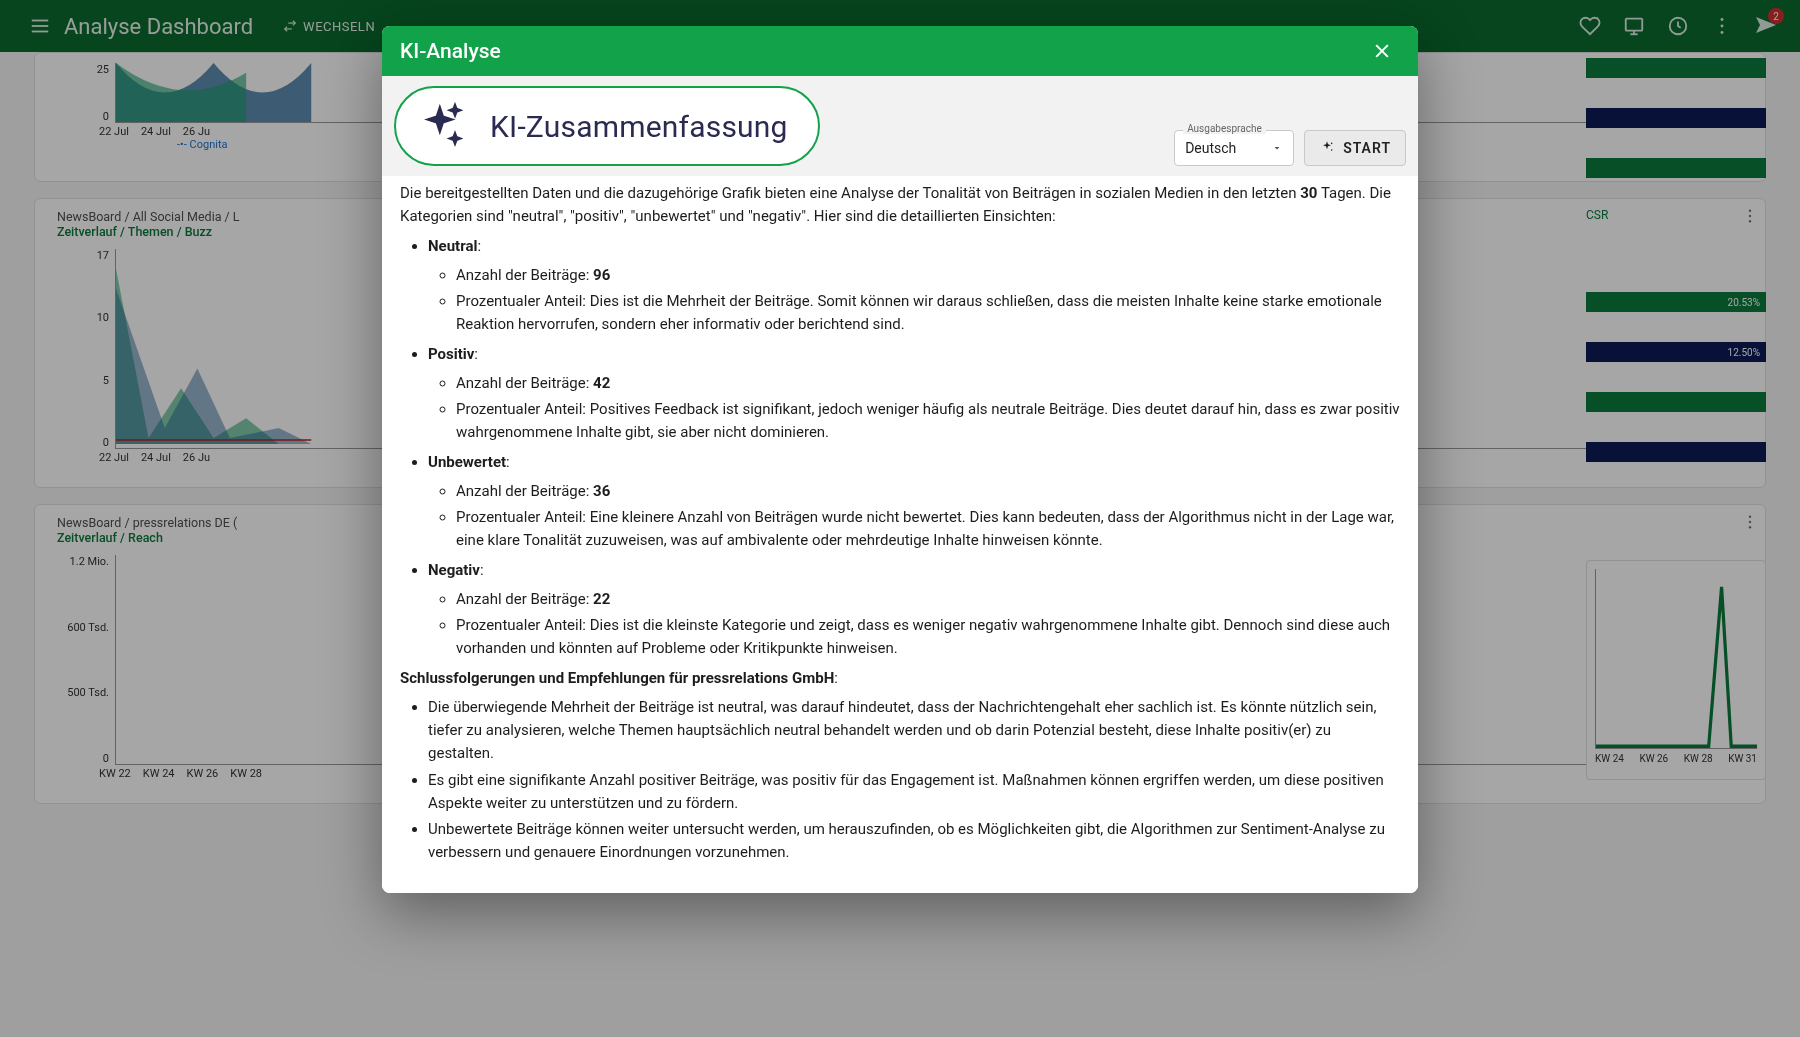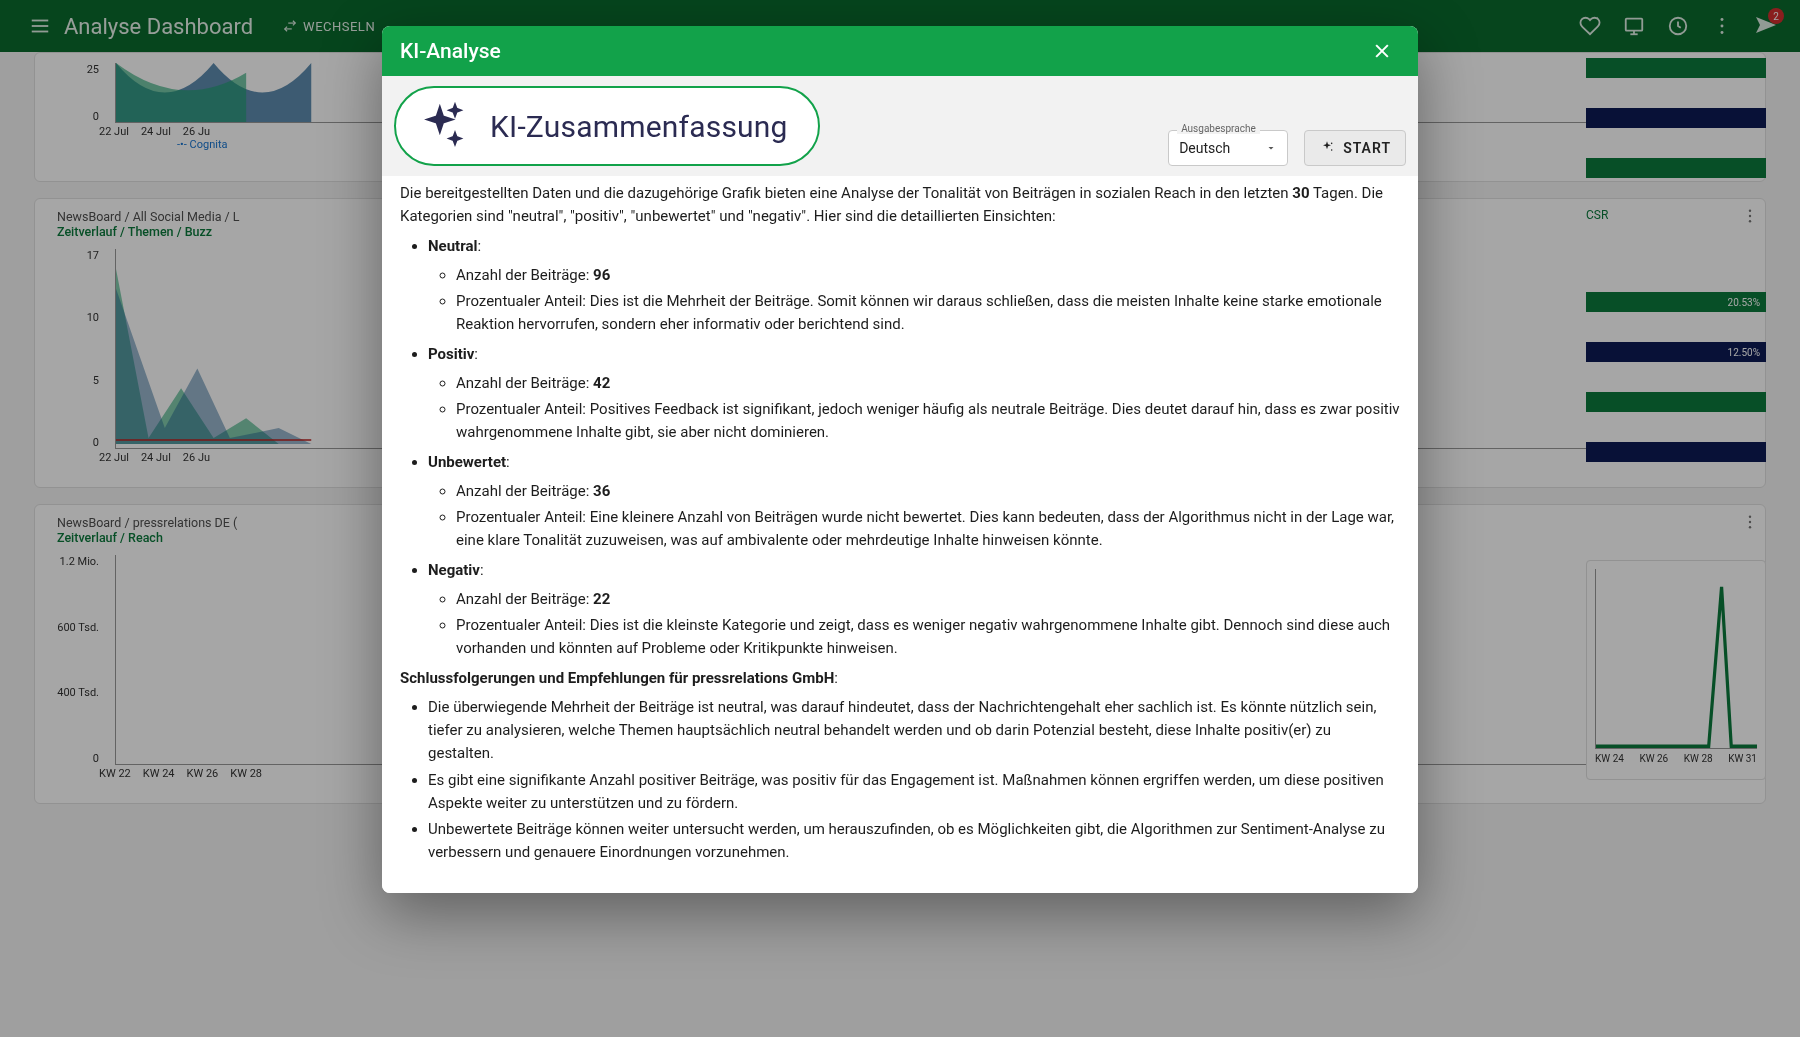--- a/index.html
+++ b/index.html
@@ -64,21 +64,21 @@
     position:relative;
   }
   .chart-card .more {
     position:absolute; right:6px; top:8px;
     color:#616161;
   }
   .chart-card .bc { font-size:12.5px; color:#505050; }
   .chart-card .bc .lead { color:#0b7a3c; font-weight:500; }
   .xaxis { display:flex; gap:12px; font-size:11px; color:#333; margin-left:42px; margin-top:2px;}
   .legend-blue { color:#1976d2; font-size:11px; margin-left:120px; }
-  .yvals { display:flex; flex-direction:column; justify-content:space-between; height:100%; align-items:flex-end; padding-right:16px; width:58px; font-size:11px; color:#333; }
+  .yvals { display:flex; flex-direction:column; justify-content:space-between; height:100%; align-items:flex-end; padding-right:6px; width:58px; font-size:11px; color:#333; }
   .plot-row { display:flex; }
   .plot-area { flex:1; border-left:1px solid #999; border-bottom:1px solid #999; position:relative; }
   .plot-area svg { position:absolute; inset:0; width:100%; height:100%; }
 
   .bars-right { position:absolute; right:34px; top:58px; width:180px; }
   .bar { height:20px; margin-bottom:30px; background:#0b7a3c; position:relative; }
   .bar.alt { background:#0d1b55; }
   .bar .pct { position:absolute; right:6px; top:50%; transform:translateY(-50%); font-size:10px; color:#fff; }
   .bars-right .link { font-size:12px; color:#0b7a3c; }
 
@@ -119,21 +119,21 @@
     display:flex; align-items:flex-end;
   }
   .pill {
     border: 2px solid #12a24a;
     border-radius: 48px;
     padding: 12px 30px 12px 20px;
     display:flex; align-items:center; gap:22px;
     background:#fff;
   }
   .pill .ptxt { font-size:30px; color:#2b2b52; font-weight:400; letter-spacing:.2px;}
-  .toolbar-right { margin-left:auto; display:flex; align-items:center; gap:16px; }
+  .toolbar-right { margin-left:auto; display:flex; align-items:center; gap:10px; }
   .selectbox {
     border:1px solid #c9c9c9; border-radius:4px; background:#fff;
     width:120px; height:36px; position:relative;
     display:flex; align-items:center; padding: 0 10px;
     font-size:14px; color:#222;
   }
   .selectbox .lbl {
     position:absolute; top:-8px; left:8px; background:#f2f2f2; padding:0 4px;
     font-size:10px; color:#666;
   }
@@ -278,21 +278,21 @@
         </svg>
     </div>
     <div class="bc">
       <span>NewsBoard / pressrelations DE (</span><br>
       <span class="lead">Zeitverlauf / Reach</span>
     </div>
     <div class="plot-row" style="height:210px; margin-top:10px;">
       <div class="yvals">
         <span>1.2 Mio.</span>
         <span>600 Tsd.</span>
-        <span>400 Tsd.</span>
+        <span>500 Tsd.</span>
         <span>0</span>
       </div>
       <div class="plot-area"></div>
     </div>
     <div class="xaxis">
       <span>KW 22</span>
       <span>KW 24</span>
       <span>KW 26</span>
       <span>KW 28</span>
     </div>
@@ -371,21 +371,21 @@
                 <circle cx="19" cy="15" r="1.2"></circle>
               </svg>
           </span>
           <span>START</span>
         </div>
       </div>
     </div>
 
     <div class="modal-body">
       <p>
-        <span>Die bereitgestellten Daten und die dazugehörige Grafik bieten eine Analyse der Tonalität von Beiträgen in sozialen Reach in den letzten </span><strong>30</strong><span> Tagen. Die Kategorien sind "neutral", "positiv", "unbewertet" und "negativ". Hier sind die detaillierten Einsichten:</span>
+        <span>Die bereitgestellten Daten und die dazugehörige Grafik bieten eine Analyse der Tonalität von Beiträgen in sozialen Medien in den letzten </span><strong>30</strong><span> Tagen. Die Kategorien sind "neutral", "positiv", "unbewertet" und "negativ". Hier sind die detaillierten Einsichten:</span>
       </p>
 
       <ul id="sections-root">
           <li><strong>Neutral</strong>:<ul>
               <li>Anzahl der Beiträge: <strong>96</strong></li>
               <li>Prozentualer Anteil: Dies ist die Mehrheit der Beiträge. Somit können wir daraus schließen, dass die meisten Inhalte keine starke emotionale Reaktion hervorrufen, sondern eher informativ oder berichtend sind.</li>
             </ul></li>
           <li><strong>Positiv</strong>:<ul>
               <li>Anzahl der Beiträge: <strong>42</strong></li>
               <li>Prozentualer Anteil: Positives Feedback ist signifikant, jedoch weniger häufig als neutrale Beiträge. Dies deutet darauf hin, dass es zwar positiv wahrgenommene Inhalte gibt, sie aber nicht dominieren.</li>

